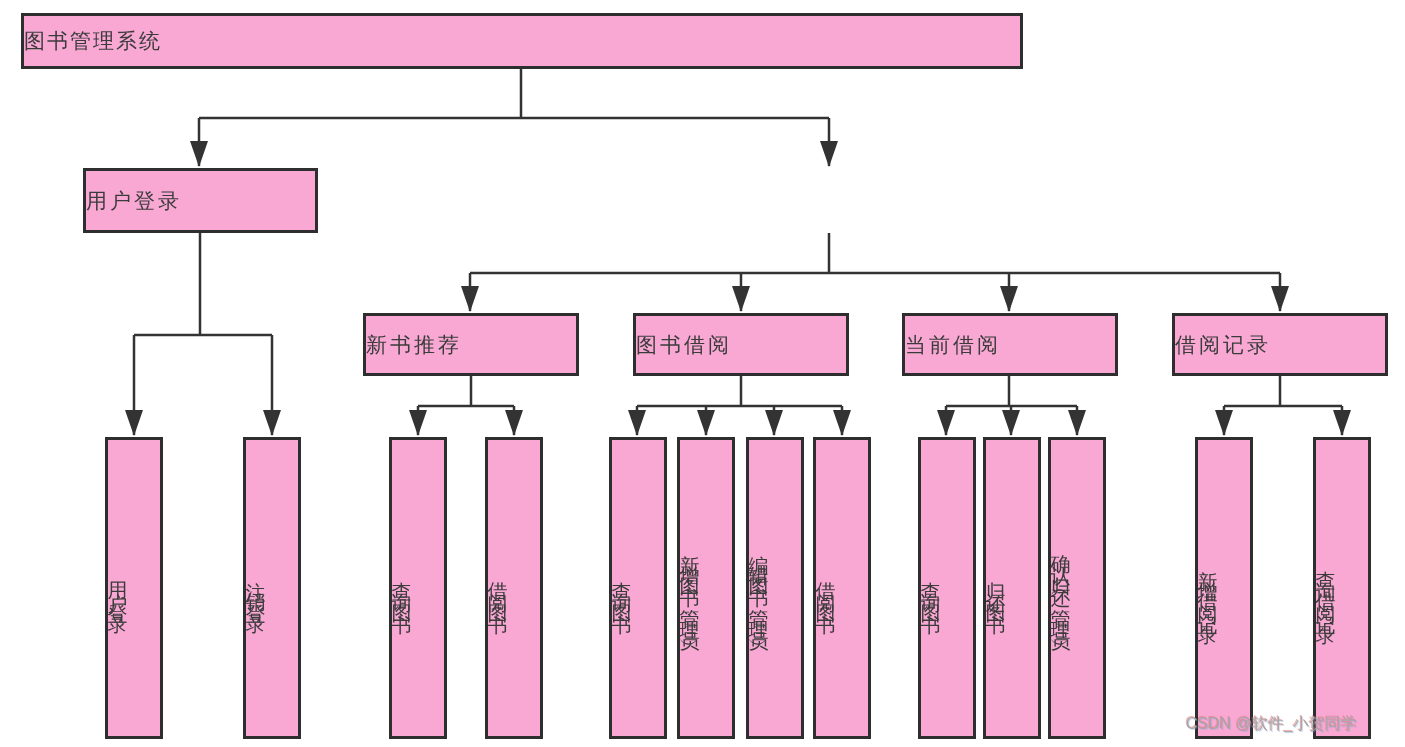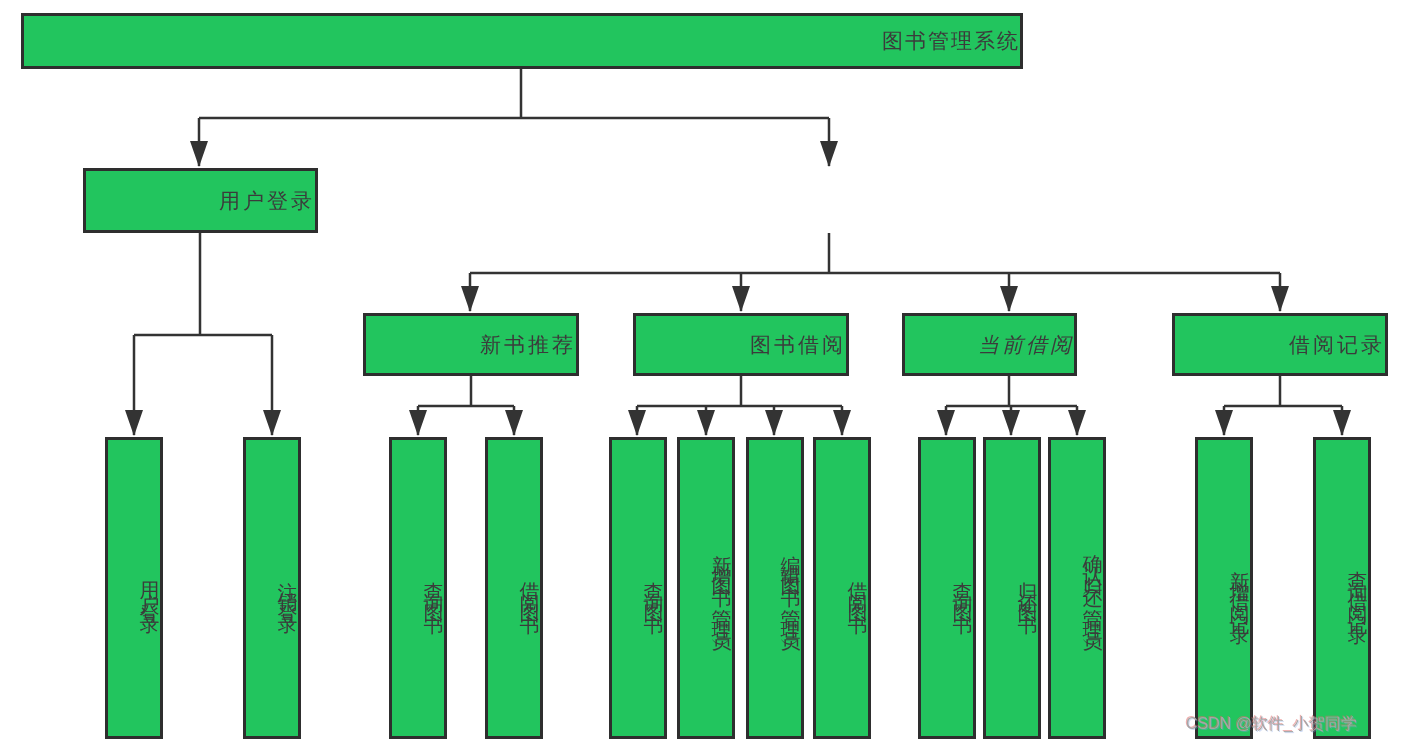--- a/index.html
+++ b/index.html
@@ -8,22 +8,22 @@
     width:1405px;height:747px;
     background:#ffffff;
     font-family:"Liberation Sans", sans-serif;
     overflow:hidden;
   }
   #wires{position:absolute;left:0;top:0;width:1405px;height:747px;}
   .node{
     position:absolute;
     box-sizing:border-box;
     border:3px solid #2e2e2e;
-    background:#22c55e;
-    display:flex;align-items:center;justify-content:flex-end;
+    background:#f9a8d4;
+    display:flex;align-items:center;justify-content:flex-start;
     color:#3b3b3b;
   }
   .hbox{font-size:21px;letter-spacing:3px;white-space:nowrap;}
   .root{font-size:21px;letter-spacing:2px;}
   .leaf{width:58px;top:437px;height:302px;}
   .leaf .vtext{
     writing-mode:vertical-rl;
     font-size:20px;
     letter-spacing:11px;
     line-height:1;
@@ -94,21 +94,21 @@
   <div class="node hbox" style="left:83px;top:168px;width:235px;height:65px;">
     <span>用户登录</span>
   </div>
 
   <div class="node hbox" style="left:633px;top:313px;width:216px;height:63px;">
     <span>图书借阅</span>
   </div>
   <div class="node hbox" style="left:363px;top:313px;width:216px;height:63px;">
     <span>新书推荐</span>
   </div>
-  <div class="node hbox" style="left:902px;top:313px;width:175px;height:63px;font-style:italic;">
+  <div class="node hbox" style="left:902px;top:313px;width:216px;height:63px;">
     <span>当前借阅</span>
   </div>
   <div class="node hbox" style="left:1172px;top:313px;width:216px;height:63px;">
     <span>借阅记录</span>
   </div>
 
   <div class="node leaf" style="left:105px;">
     <span class="vtext">用户登录</span>
   </div>
   <div class="node leaf" style="left:243px;">

